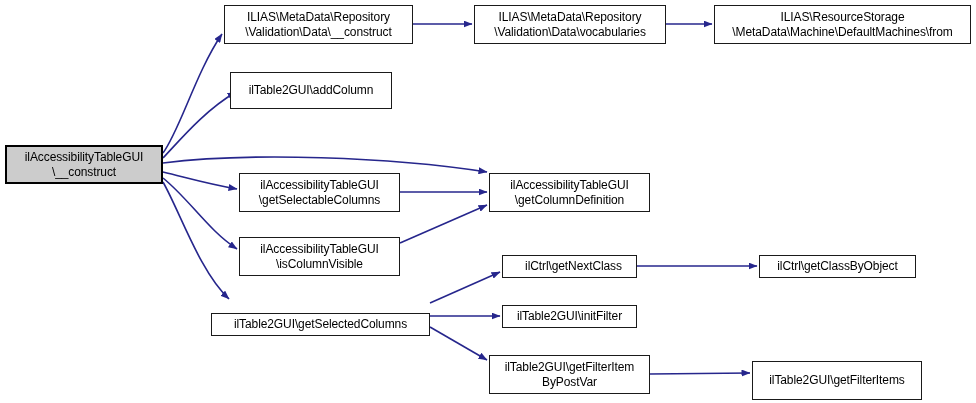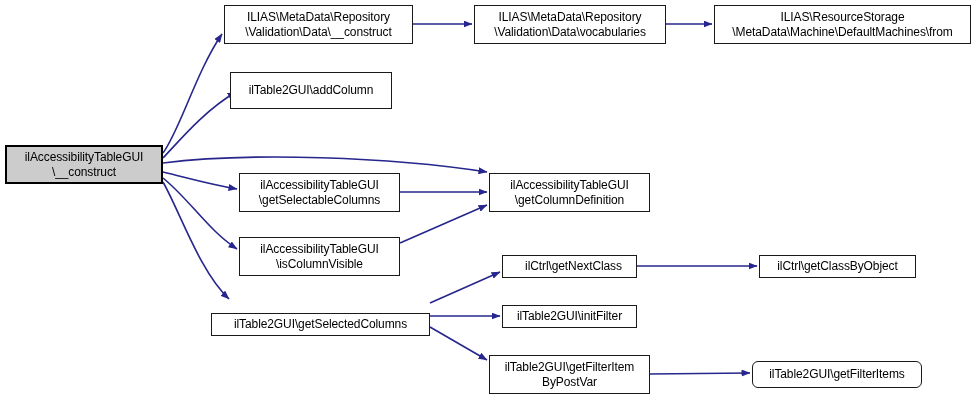--- a/index.html
+++ b/index.html
@@ -93,15 +93,15 @@
 \Validation\Data\vocabularies</span></div>
       <div class="gnode" style="left: 489px; top: 173px; width: 161px; height: 39px;"><span class="nlabel">ilAccessibilityTableGUI
 \getColumnDefinition</span></div>
       <div class="gnode" style="left: 502px; top: 255px; width: 135px; height: 23px; padding-left: 8px;"><span class="nlabel">ilCtrl\getNextClass</span></div>
       <div class="gnode" style="left: 502px; top: 305px; width: 135px; height: 23px;"><span class="nlabel">ilTable2GUI\initFilter</span></div>
       <div class="gnode" style="left: 489px; top: 355px; width: 161px; height: 39px; align-items: center;"><span class="nlabel">ilTable2GUI\getFilterItem
 ByPostVar</span></div>
       <div class="gnode" style="left: 714px; top: 5px; width: 257px; height: 39px;"><span class="nlabel">ILIAS\ResourceStorage
 \MetaData\Machine\DefaultMachines\from</span></div>
       <div class="gnode" style="left: 759px; top: 255px; width: 157px; height: 23px;"><span class="nlabel">ilCtrl\getClassByObject</span></div>
-      <div class="gnode" style="left: 752px; top: 361px; width: 170px; height: 27px; border-radius: 6px;"><span class="nlabel">ilTable2GUI\getFilterItems</span></div>
+      <div class="gnode" style="left: 752px; top: 361px; width: 170px; height: 39px;"><span class="nlabel">ilTable2GUI\getFilterItems</span></div>
     </div>
 </div>
 
 </body></html>

